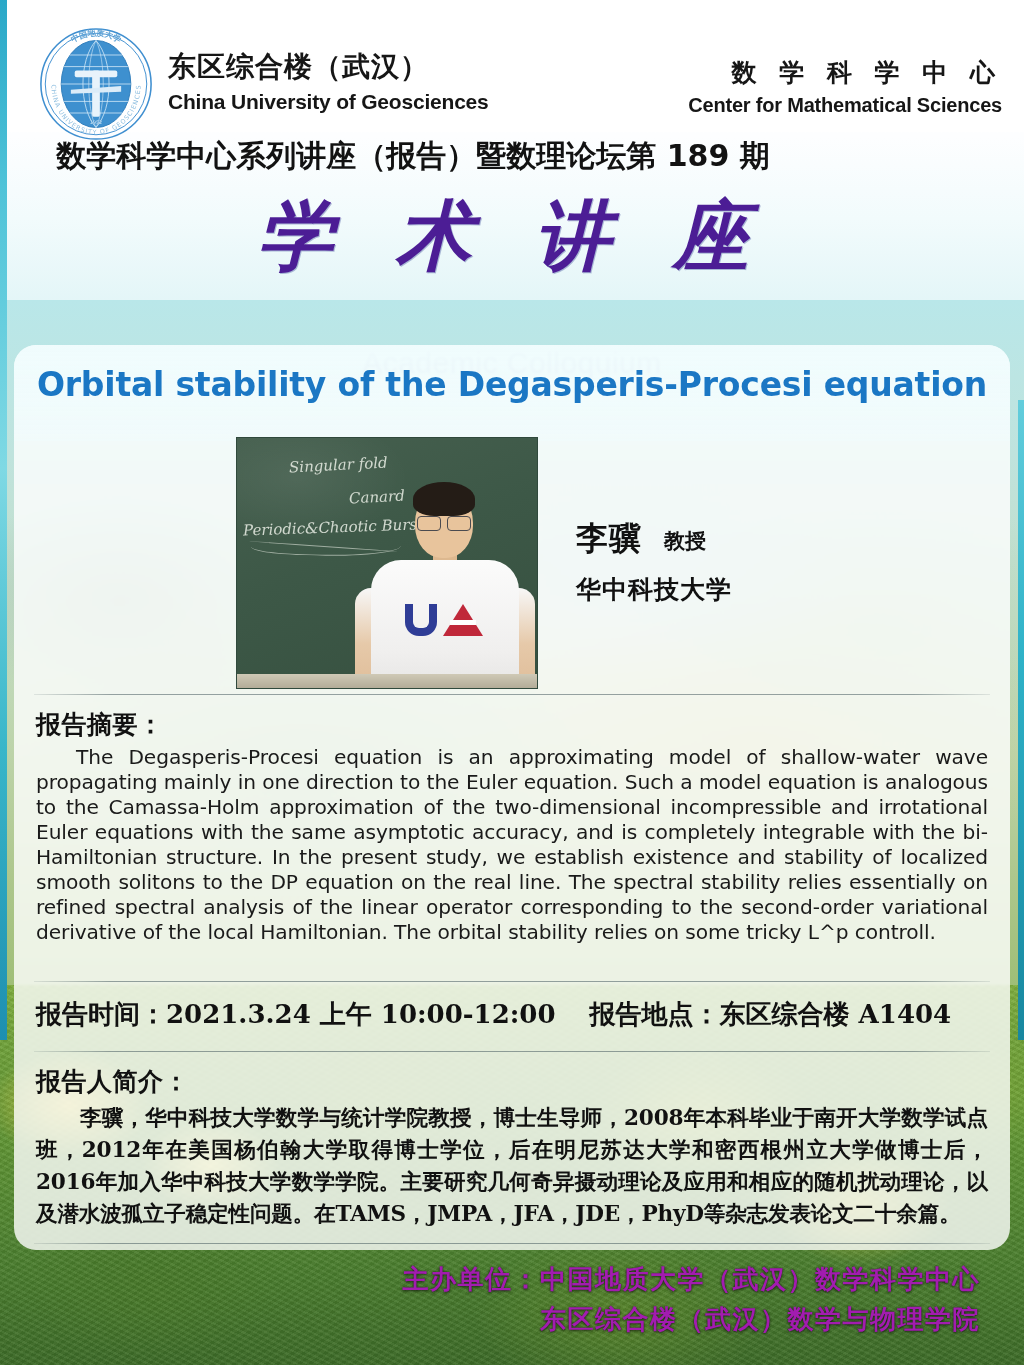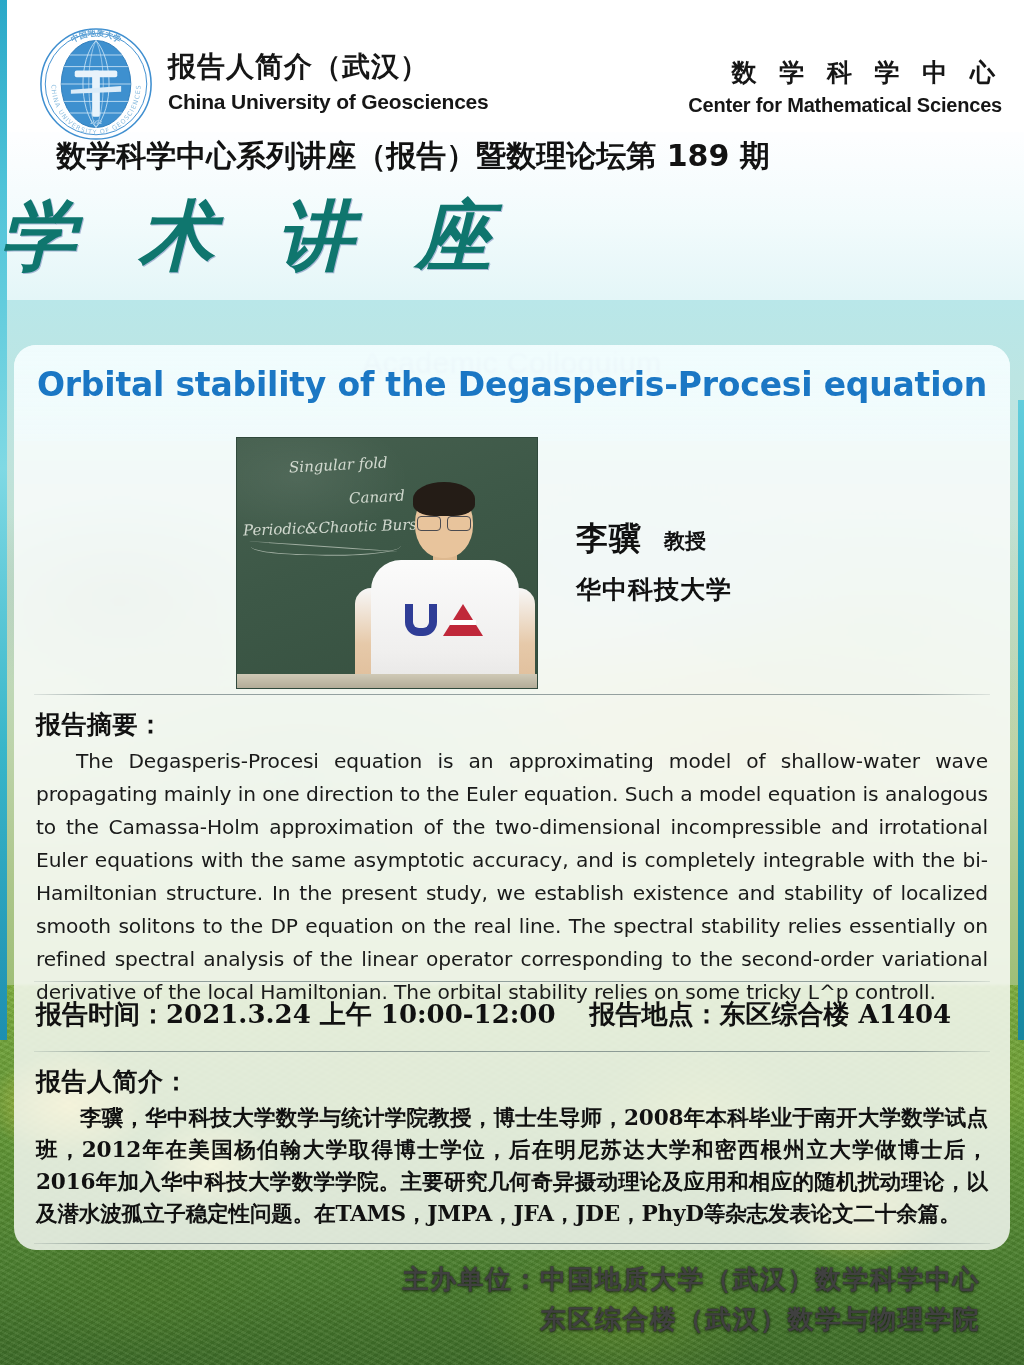--- a/index.html
+++ b/index.html
@@ -118,23 +118,23 @@
   .series{
     position:absolute; left:0; top:136px; width:826px;
     text-align:center;
     font-family:"DejaVu Sans","Liberation Sans",sans-serif;
     font-size:30px; font-weight:700; color:#121212;
     letter-spacing:0px;
   }
 
   
   .calli{
-    position:absolute; left:0; top:196px; width:1024px; 
+    position:absolute; left:0; top:196px; width:1024px; text-align:center;
     font-family:"DejaVu Serif","Liberation Serif",serif;
-    font-size:76px; font-weight:700; color:#0f766e;
+    font-size:76px; font-weight:700; color:#4c1d95;
     letter-spacing:18px; line-height:1.05;
     font-style:italic;
     text-shadow:1px 1px 0 rgba(44,63,143,.35);
   }
   .calli-en{
     position:absolute; left:0; top:298px; width:1024px; text-align:center;
     font-size:30px; font-weight:400; color:#2f4a96; letter-spacing:.5px;margin-top:48px;
   }
 
   
@@ -287,21 +287,21 @@
   .sec-label{
     position:absolute;
     font-family:"DejaVu Sans","Liberation Sans",sans-serif;
     font-size:25px; font-weight:700; color:#111; letter-spacing:.5px;text-align:center;
   }
   .abs-label{ left:22px; top:363px; }
   .abs-body{
     position:absolute; left:22px; top:400px; width:952px;
     font-family:"DejaVu Sans","Liberation Sans",sans-serif;
     font-size:20.2px; font-weight:400; color:#1a1a1a;
-    line-height:33px; text-align:justify;
+    line-height:25px; text-align:justify;
     text-indent:40px;
     letter-spacing:-0.1px;
   }
 
   
   .timerow{
     position:absolute; left:22px; top:652px; width:952px;
     font-family:"DejaVu Serif","Liberation Serif",serif;
     font-size:26px; font-weight:700; color:#111;
     white-space:nowrap;
@@ -319,21 +319,21 @@
     letter-spacing:-0.2px;
   }
 
   
   .footer{
     position:absolute; right:44px; bottom:26px;
     text-align:right;
   }
   .footer-line{
     font-family:"DejaVu Serif","Liberation Serif",serif;
-    font-size:26px; font-weight:700; color:#404040;
+    font-size:26px; font-weight:700; color:#a21caf;
     letter-spacing:1.5px; line-height:40px;
     text-shadow:0 1px 3px rgba(0,0,0,.55), 0 0 2px rgba(0,0,0,.45);
     white-space:nowrap;
   }
 </style>
 </head>
 <body>
 
 <div class="poster">
 
@@ -362,21 +362,21 @@
       <text font-size="8.5" fill="#5fa3d6" font-family="DejaVu Sans, sans-serif" font-weight="bold">
         <textPath href="#arcTop" startOffset="50%" text-anchor="middle">中国地质大学</textPath>
       </text>
       <path id="arcBot" d="M14 62 a46 50 0 0 0 92 0" fill="none"></path>
       <text font-size="6.6" fill="#8fbfe0" font-family="DejaVu Sans, sans-serif" letter-spacing="1">
         <textPath href="#arcBot" startOffset="50%" text-anchor="middle">CHINA UNIVERSITY OF GEOSCIENCES</textPath>
       </text>
     </svg>
 
     <div class="univ-block">
-      <div class="univ-cn">报告人简介（武汉）</div>
+      <div class="univ-cn">东区综合楼（武汉）</div>
       <div class="univ-en">China University of Geosciences</div>
     </div>
 
     <div class="center-block">
       <div class="center-cn">数 学 科 学 中 心</div>
       <div class="center-en">Center for Mathematical Sciences</div>
     </div>
   </div>
 
   <div class="series">数学科学中心系列讲座（报告）暨数理论坛第 189 期</div>

